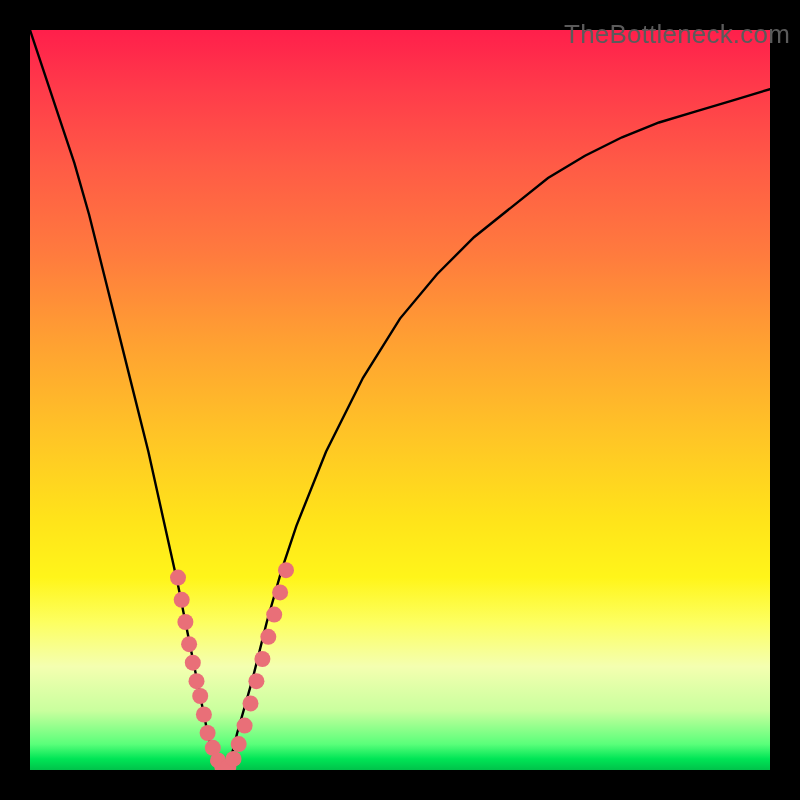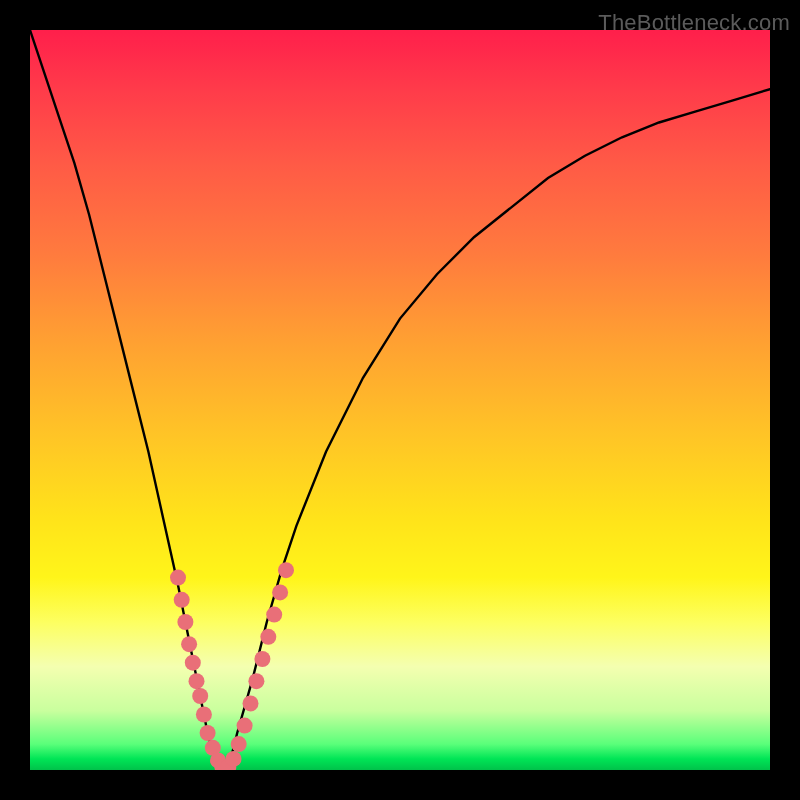--- a/index.html
+++ b/index.html
@@ -45,24 +45,24 @@
       #00c24a 100%);
   }
   svg.curve {
     position: absolute;
     inset: 0;
     width: 100%;
     height: 100%;
   }
   .watermark {
     position: absolute;
-    top: 10px;
+    top: 19px;
     right: 10px;
     color: #5b5b5b;
-    font-size: 22px;
+    font-size: 26px;
     letter-spacing: 0.2px;
     user-select: none;
   }
 </style>
 </head>
 <body>
 
 <div class="frame">
 
   <div class="plot-area">

